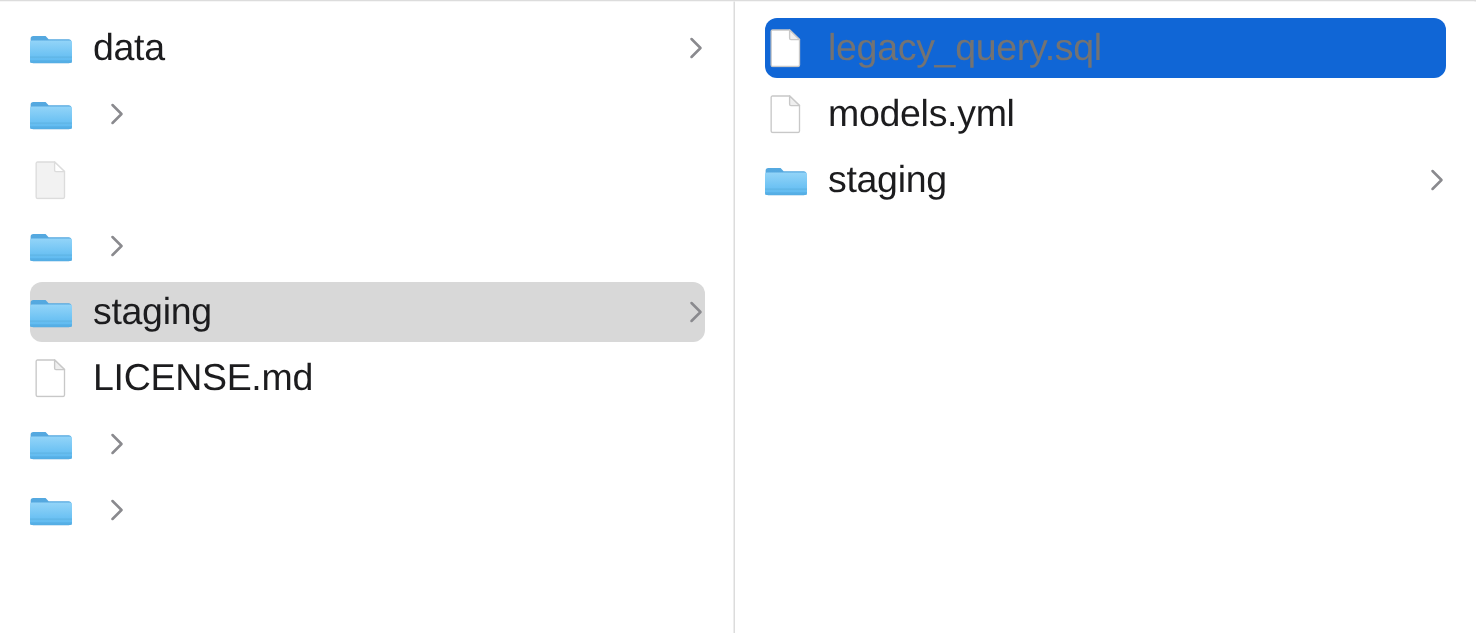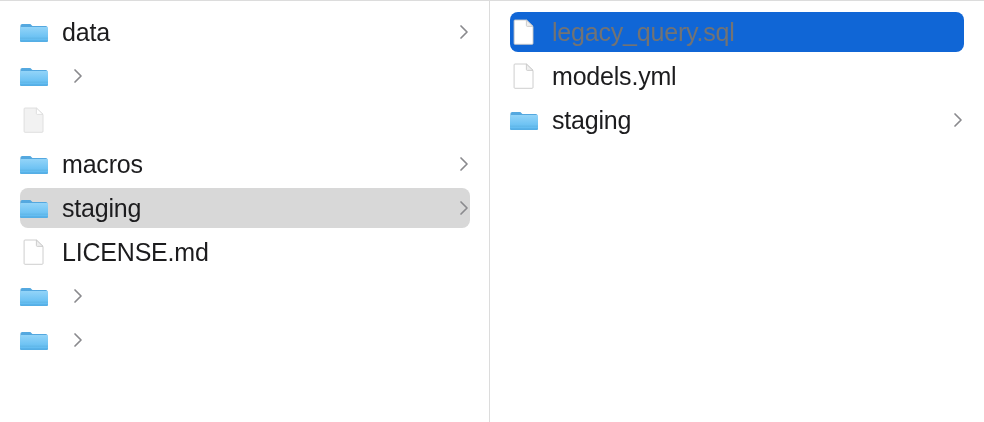--- a/index.html
+++ b/index.html
@@ -198,21 +198,20 @@
           <stop offset="0%" stop-color="#55a9e0"></stop>
           <stop offset="100%" stop-color="#4c9fd8"></stop>
         </linearGradient>
       </defs>
       <path d="M2.2 5.0 h8.2 l2.0 2.1 h13.4 a1.8 1.8 0 0 1 1.8 1.8 v12.4 a1.8 1.8 0 0 1 -1.8 1.8 h-23.6 a1.8 1.8 0 0 1 -1.8 -1.8 v-14.5 a1.8 1.8 0 0 1 1.8 -1.8 z" fill="url(#fback)"></path>
       <path d="M1.4 8.0 h25.2 a1.5 1.5 0 0 1 1.5 1.5 v11.6 a1.9 1.9 0 0 1 -1.9 1.9 h-24.4 a1.9 1.9 0 0 1 -1.9 -1.9 v-11.6 a1.5 1.5 0 0 1 1.5 -1.5 z" fill="url(#fbody)"></path>
       <rect x="0" y="18.6" width="28" height="1.1" fill="#5fb4e4" opacity="0.75"></rect>
       <rect x="0" y="21.2" width="28" height="1.8" fill="#4fa6dc" opacity="0.55"></rect>
     </svg>
   </span>
-<span class="label">macros</span>
   <span class="chevron">
     <svg viewBox="0 0 12 20" xmlns="http://www.w3.org/2000/svg">
       <path d="M3 4 L9 10 L3 16" fill="none" stroke="#8a8a8e" stroke-width="1.7" stroke-linecap="round" stroke-linejoin="round"></path>
     </svg>
   </span>
 </div>
       </div>
       <div class="row selected-inactive">
         <div class="row-pill"></div>
         <div class="row-inner">

